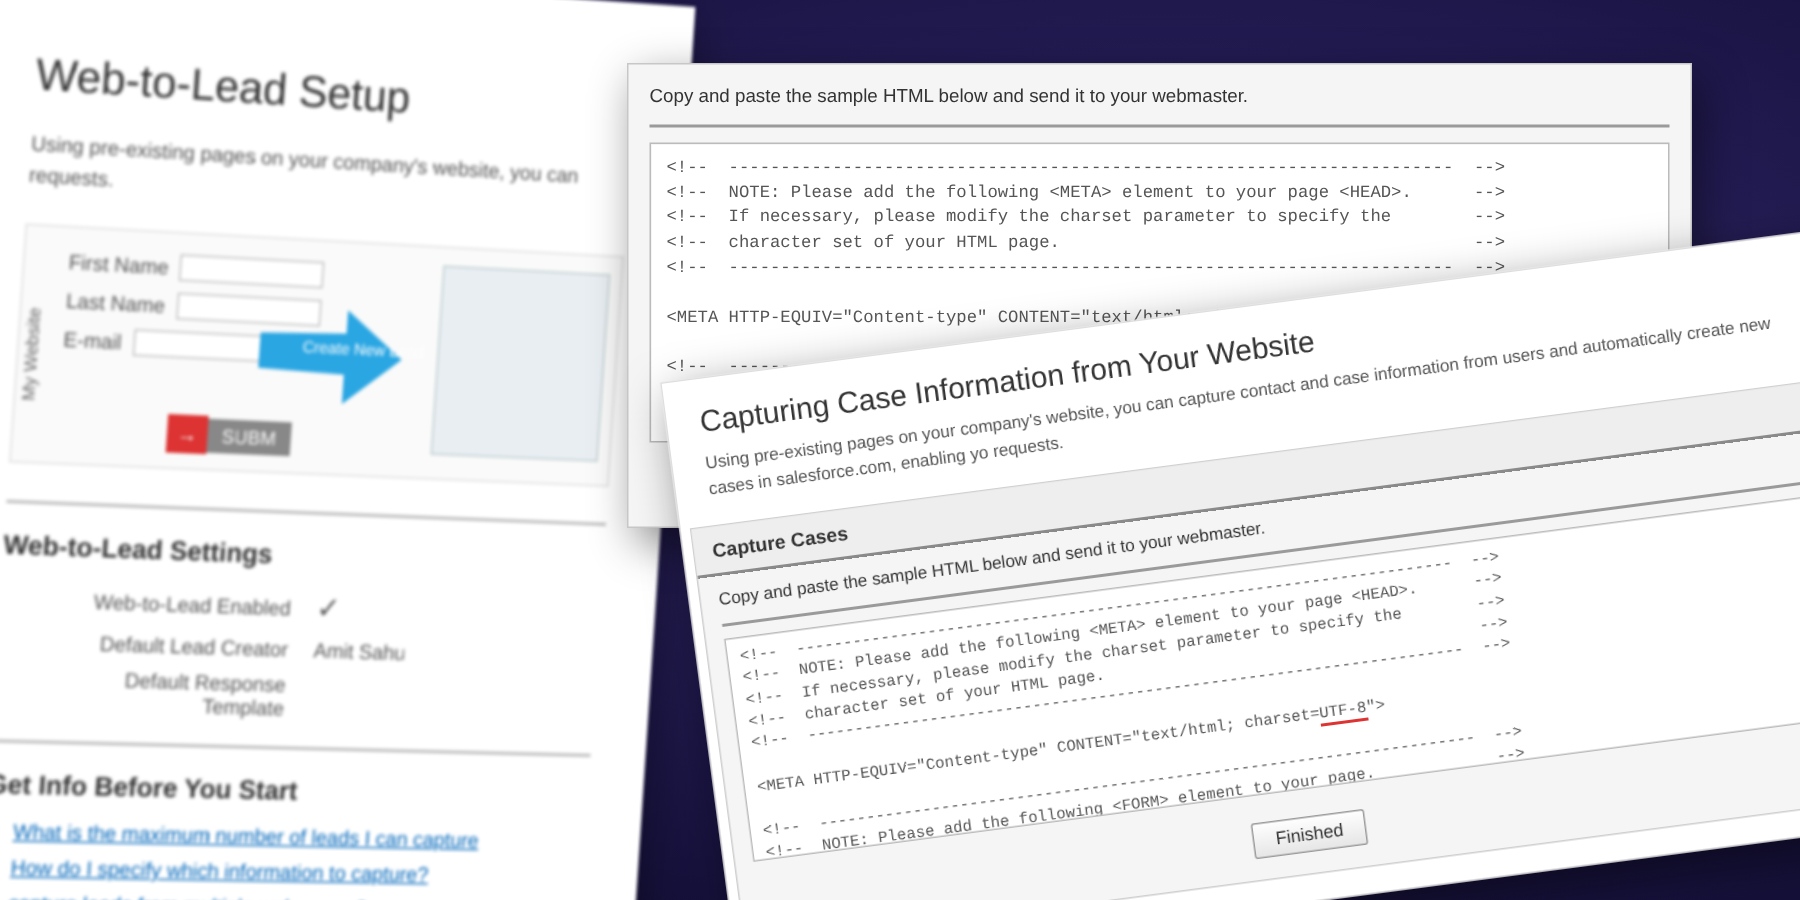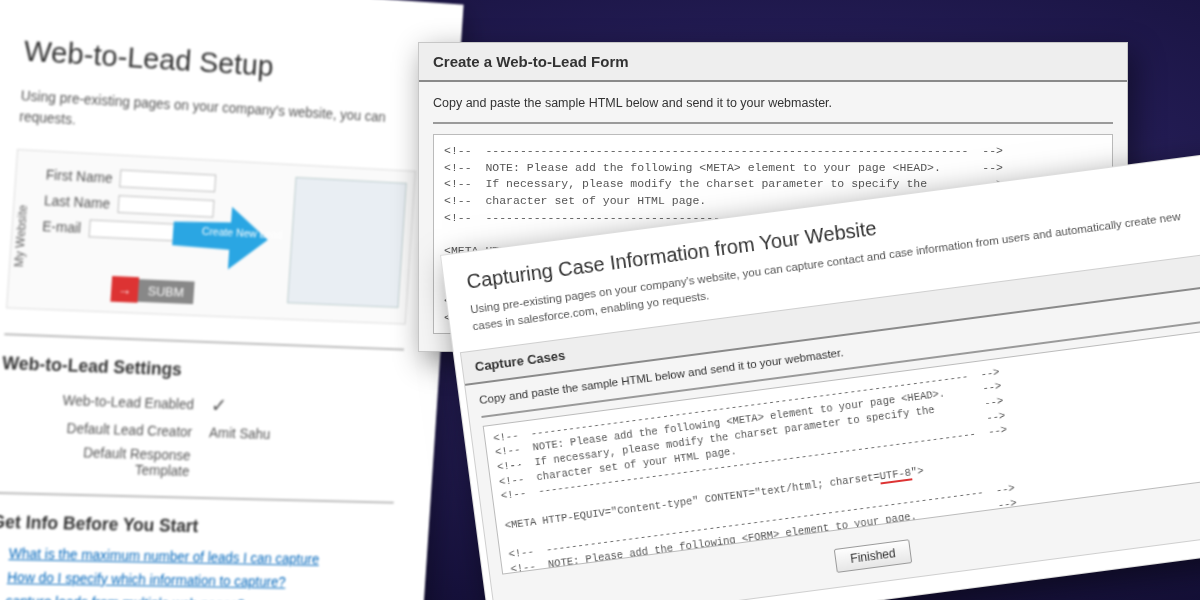--- a/index.html
+++ b/index.html
@@ -211,21 +211,20 @@
   <hr>
   <h2>Get Info Before You Start</h2>
   <ul class="links">
     <li>What is the maximum number of leads I can capture</li>
     <li>How do I specify which information to capture?</li>
     <li>capture leads from multiple web pages?</li>
   </ul>
 </div>
 
 <div class="panel2">
-  <div class="titlebar">Create a Web-to-Lead Form</div>
   <div class="sub">Copy and paste the sample HTML below and send it to your webmaster.</div>
   <div class="hr"></div>
   <div class="codebox">
     <pre><span>&lt;!--  ----------------------------------------------------------------------  --&gt;</span>
 <span>&lt;!--  NOTE: Please add the following &lt;META&gt; element to your page &lt;HEAD&gt;.      --&gt;</span>
 <span>&lt;!--  If necessary, please modify the charset parameter to specify the        --&gt;</span>
 <span>&lt;!--  character set of your HTML page.                                        --&gt;</span>
 <span>&lt;!--  ----------------------------------------------------------------------  --&gt;</span>
 
 <span>&lt;META HTTP-EQUIV="Content-type" CONTENT="text/html; charset=</span><span class="u">UTF-8</span><span>"&gt;</span>

